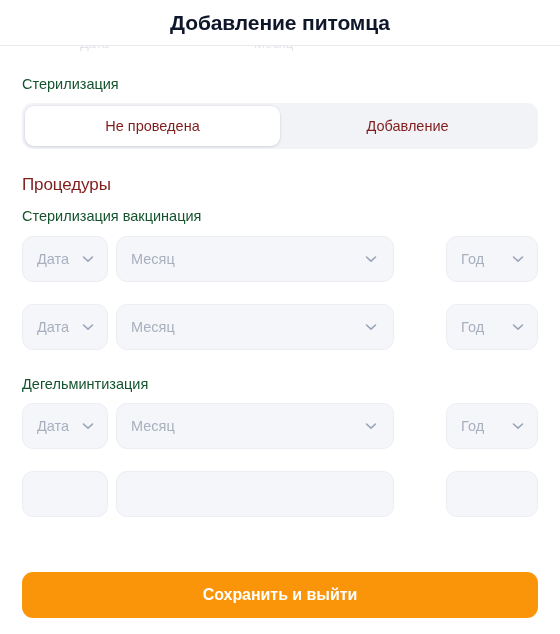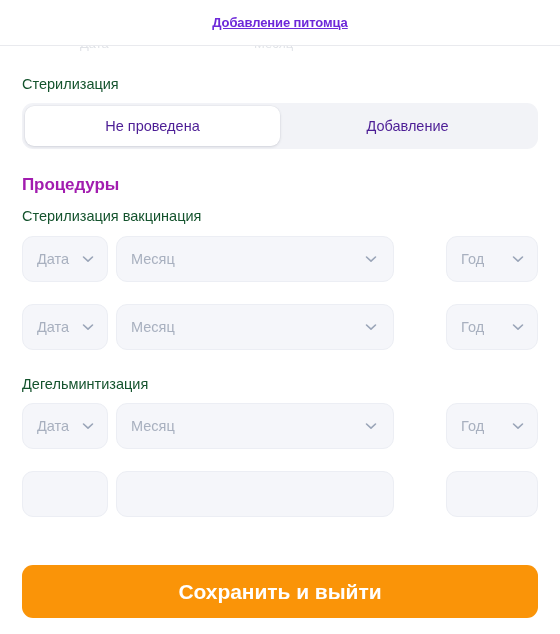--- a/index.html
+++ b/index.html
@@ -31,25 +31,24 @@
   .header {
     height: 46px;
     flex: 0 0 46px;
     display: flex;
     align-items: center;
     justify-content: center;
     background: #ffffff;
     border-bottom: 1px solid #e9eaee;
   }
   .header-title {
-    font-size: 13px;
+    font-size: 21px;
     font-weight: bold;
     letter-spacing: -0.1px;
-    color: #6d28d9;
-    text-decoration: underline;
+    color: #0f172a;
   }
 
   
   .content {
     position: relative;
     flex: 1 1 auto;
     padding: 0 22px;
     overflow: hidden;
   }
 
@@ -75,22 +74,22 @@
   
   .field-label {
     font-size: 14.5px;
     color: #14532d;
     line-height: 1.2;
     margin-bottom: 10px;
     white-space: nowrap;
   }
   .section-title {
     font-size: 17px;
-    font-weight: bold;
-    color: #a21caf;
+    font-weight: normal;
+    color: #7f1d1d;
     letter-spacing: -0.1px;
     margin-bottom: 13px;
     white-space: nowrap;
   }
 
   
   .segmented {
     display: flex;
     align-items: center;
     width: 100%;
@@ -99,21 +98,21 @@
     border-radius: 11px;
     padding: 3px;
   }
   .segment {
     flex: 1 1 50%;
     height: 100%;
     display: flex;
     align-items: center;
     justify-content: center;
     font-size: 14.5px;
-    color: #4c1d95;
+    color: #7f1d1d;
     border-radius: 9px;
     cursor: pointer;
     user-select: none;
   }
   .segment.active {
     background: #ffffff;
     box-shadow: 0 1px 3px rgba(26,33,52,0.13), 0 0 0 0.5px rgba(26,33,52,0.04);
   }
 
   
@@ -160,27 +159,27 @@
   .footer {
     flex: 0 0 auto;
     padding: 0 22px 16px 22px;
     background: #ffffff;
   }
   .save-button {
     display: flex;
     align-items: center;
     justify-content: center;
     width: 100%;
-    height: 53px;
+    height: 46px;
     background: #fa9408;
     border: none;
     border-radius: 11px;
     color: #ffffff;
     font-family: inherit;
-    font-size: 21px;
+    font-size: 16px;
     font-weight: bold;
     letter-spacing: -0.05px;
     cursor: pointer;
   }
 </style>
 </head>
 <body>
 
 <div class="screen">
 

